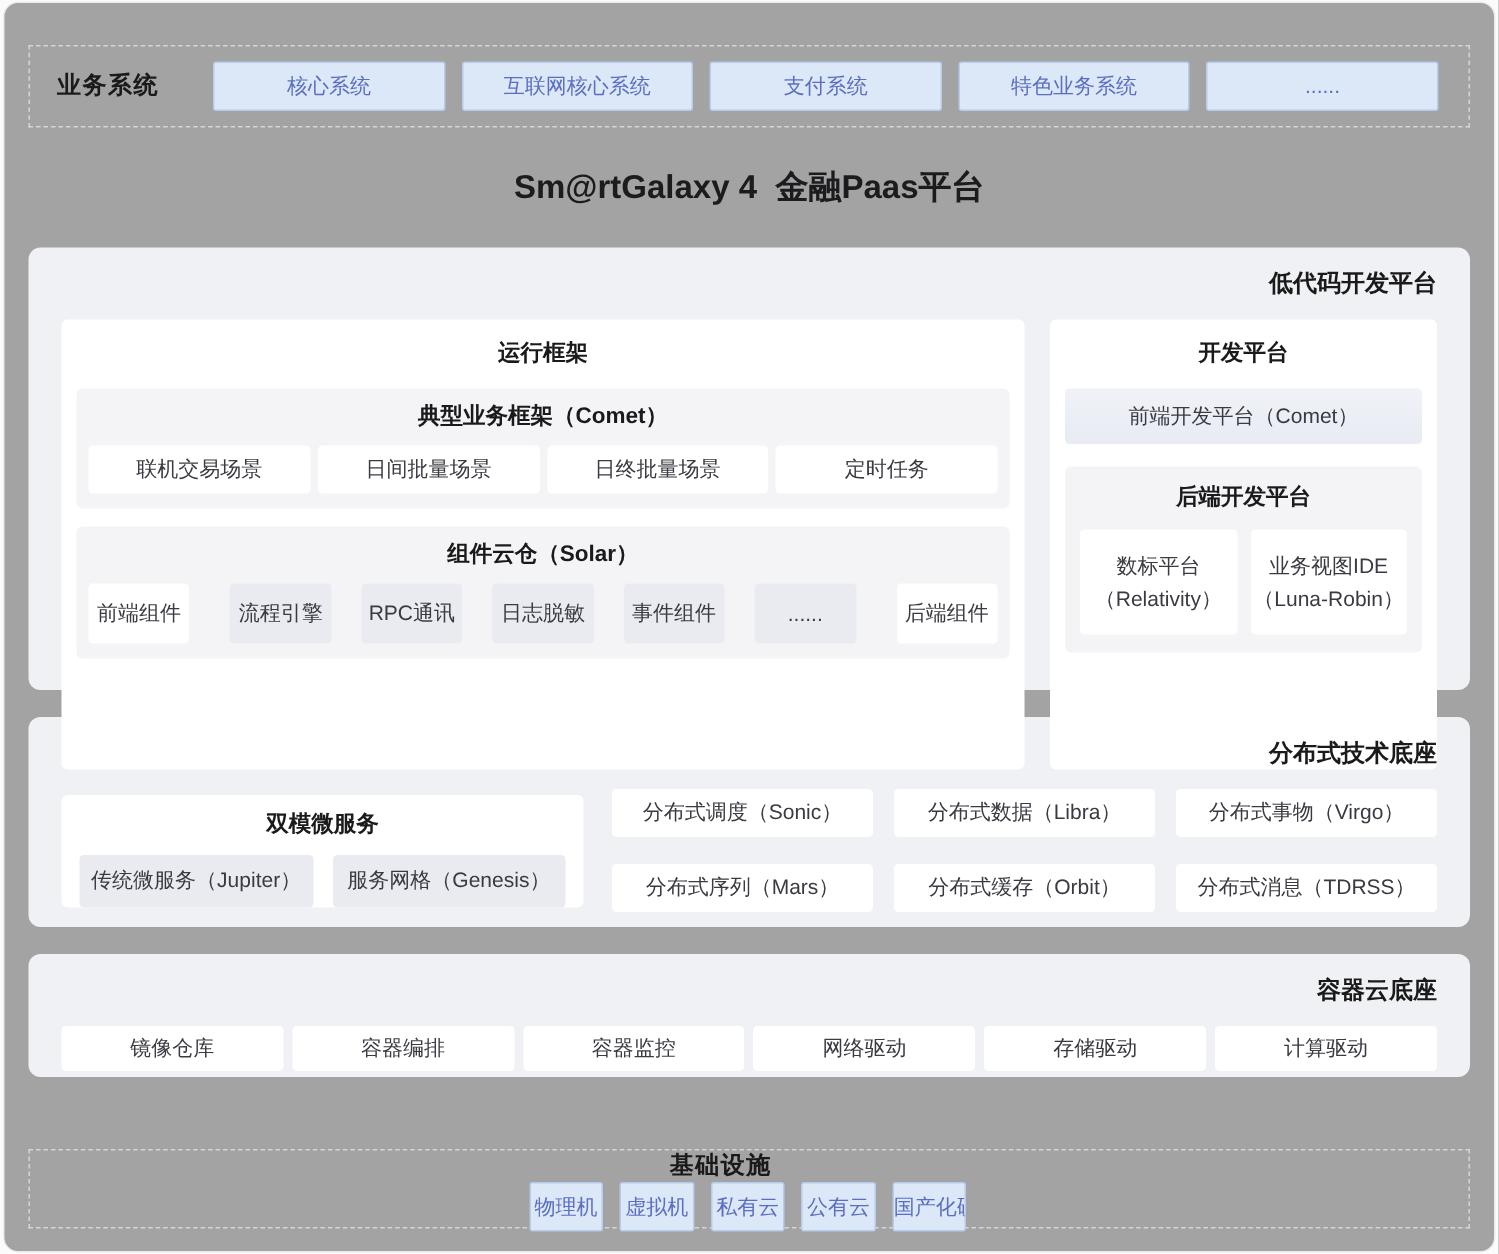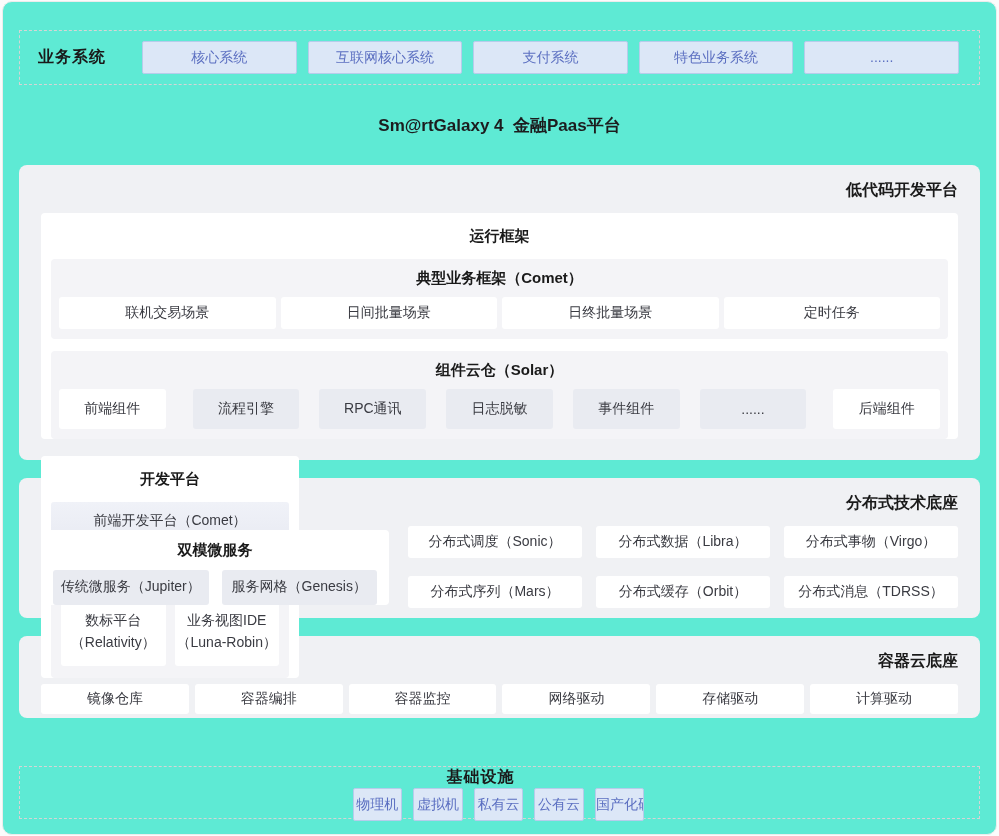--- a/index.html
+++ b/index.html
@@ -5,21 +5,21 @@
   * { box-sizing: border-box; margin: 0; padding: 0; }
   html, body { width: 999px; height: 836px; }
   body {
     font-family: "Liberation Sans", "DejaVu Sans", sans-serif;
     background: #fbfbfb;
     position: relative;
   }
   .page {
     position: absolute;
     left: 2px; top: 1px; right: 2px; bottom: 1px;
-    background: #5eead4;
+    background: #a3a3a3;
     border: 1px solid #ececec;
     border-radius: 10px;
     overflow: hidden;
   }
 
   
   .dashed-bar {
     margin: 28px 16px 0;
     height: 55px;
     border: 1px dashed #d5d5d5;
@@ -52,21 +52,21 @@
     white-space: nowrap;
     overflow: hidden;
   }
 
   
   .main-title {
     height: 80px;
     display: flex;
     align-items: center;
     justify-content: center;
-    font-size: 17px;
+    font-size: 22px;
     font-weight: bold;
     color: #1c1c1e;
     white-space: pre-wrap;
   }
 
   
   .section {
     margin: 0 16px 18px;
     background: #f0f1f4;
     border-radius: 8px;
@@ -110,21 +110,21 @@
     border-radius: 3px;
     color: #3a3b42;
     font-size: 14px;
     text-align: center;
     white-space: nowrap;
     overflow: hidden;
   }
 
   
   .low-code { height: 295px; }
-  .low-code .section-body { display: flex; gap: 17px; height: 232px; flex-direction: column; }
+  .low-code .section-body { display: flex; gap: 17px; height: 300px; }
   .runtime-panel { flex: 1; padding: 0 10px; }
   .runtime-panel .panel-title { line-height: 46px; }
   .comet-box { padding: 0 8px 10px; margin-bottom: 12px; }
   .comet-box .subbox-title { line-height: 38px; }
   .comet-box .btn-row { gap: 5px; }
   .comet-box .white-btn { flex: 1; height: 32px; }
   .solar-box { padding: 0 8px 10px; }
   .solar-box .subbox-title { line-height: 38px; }
   .solar-box .btn-row { gap: 20px; align-items: flex-end; }
   .solar-box .white-btn { flex: 1; height: 40px; }

